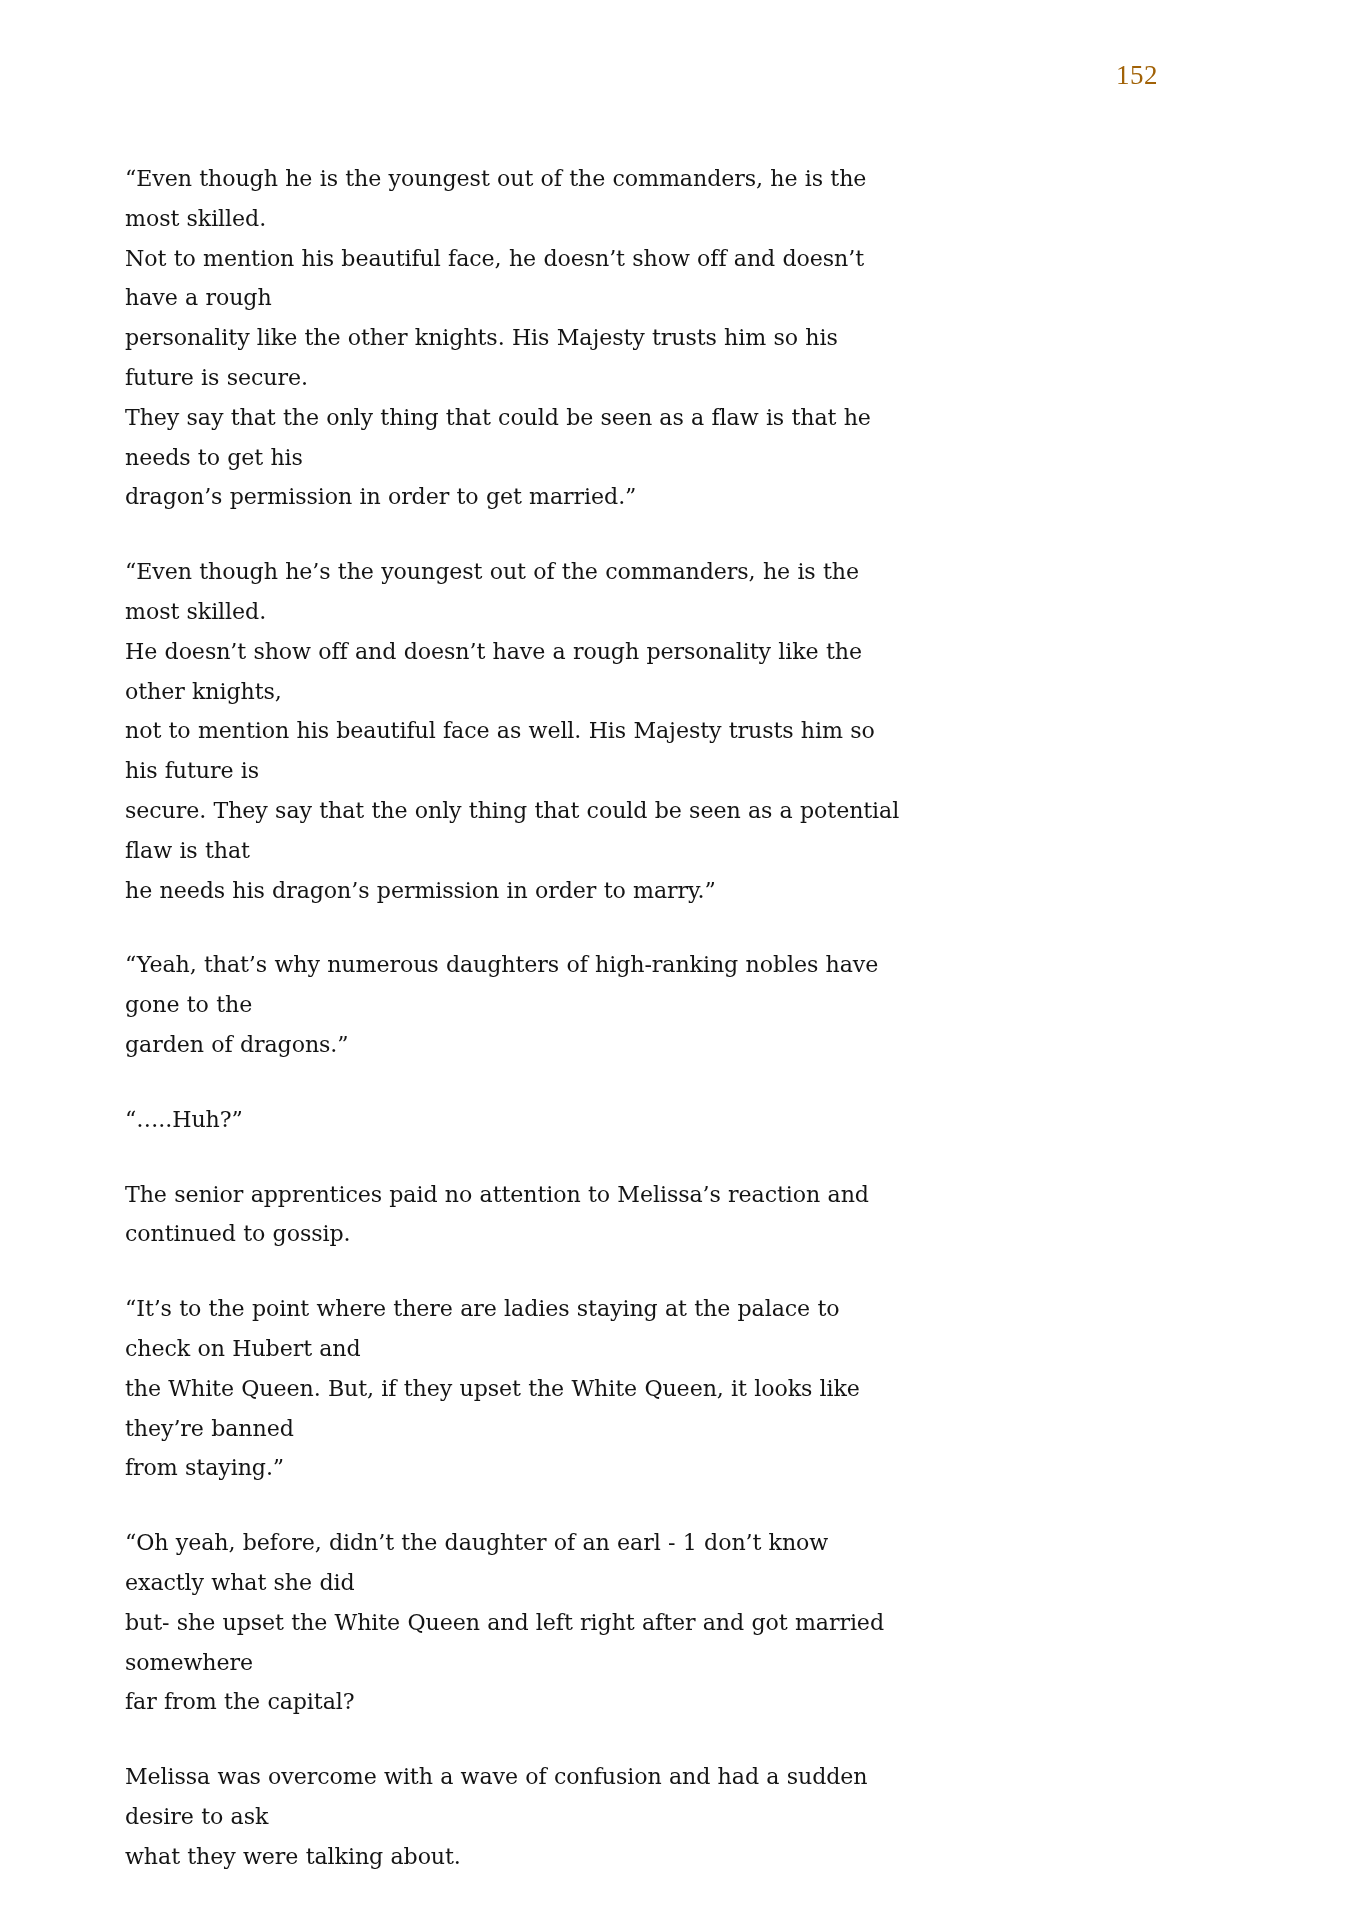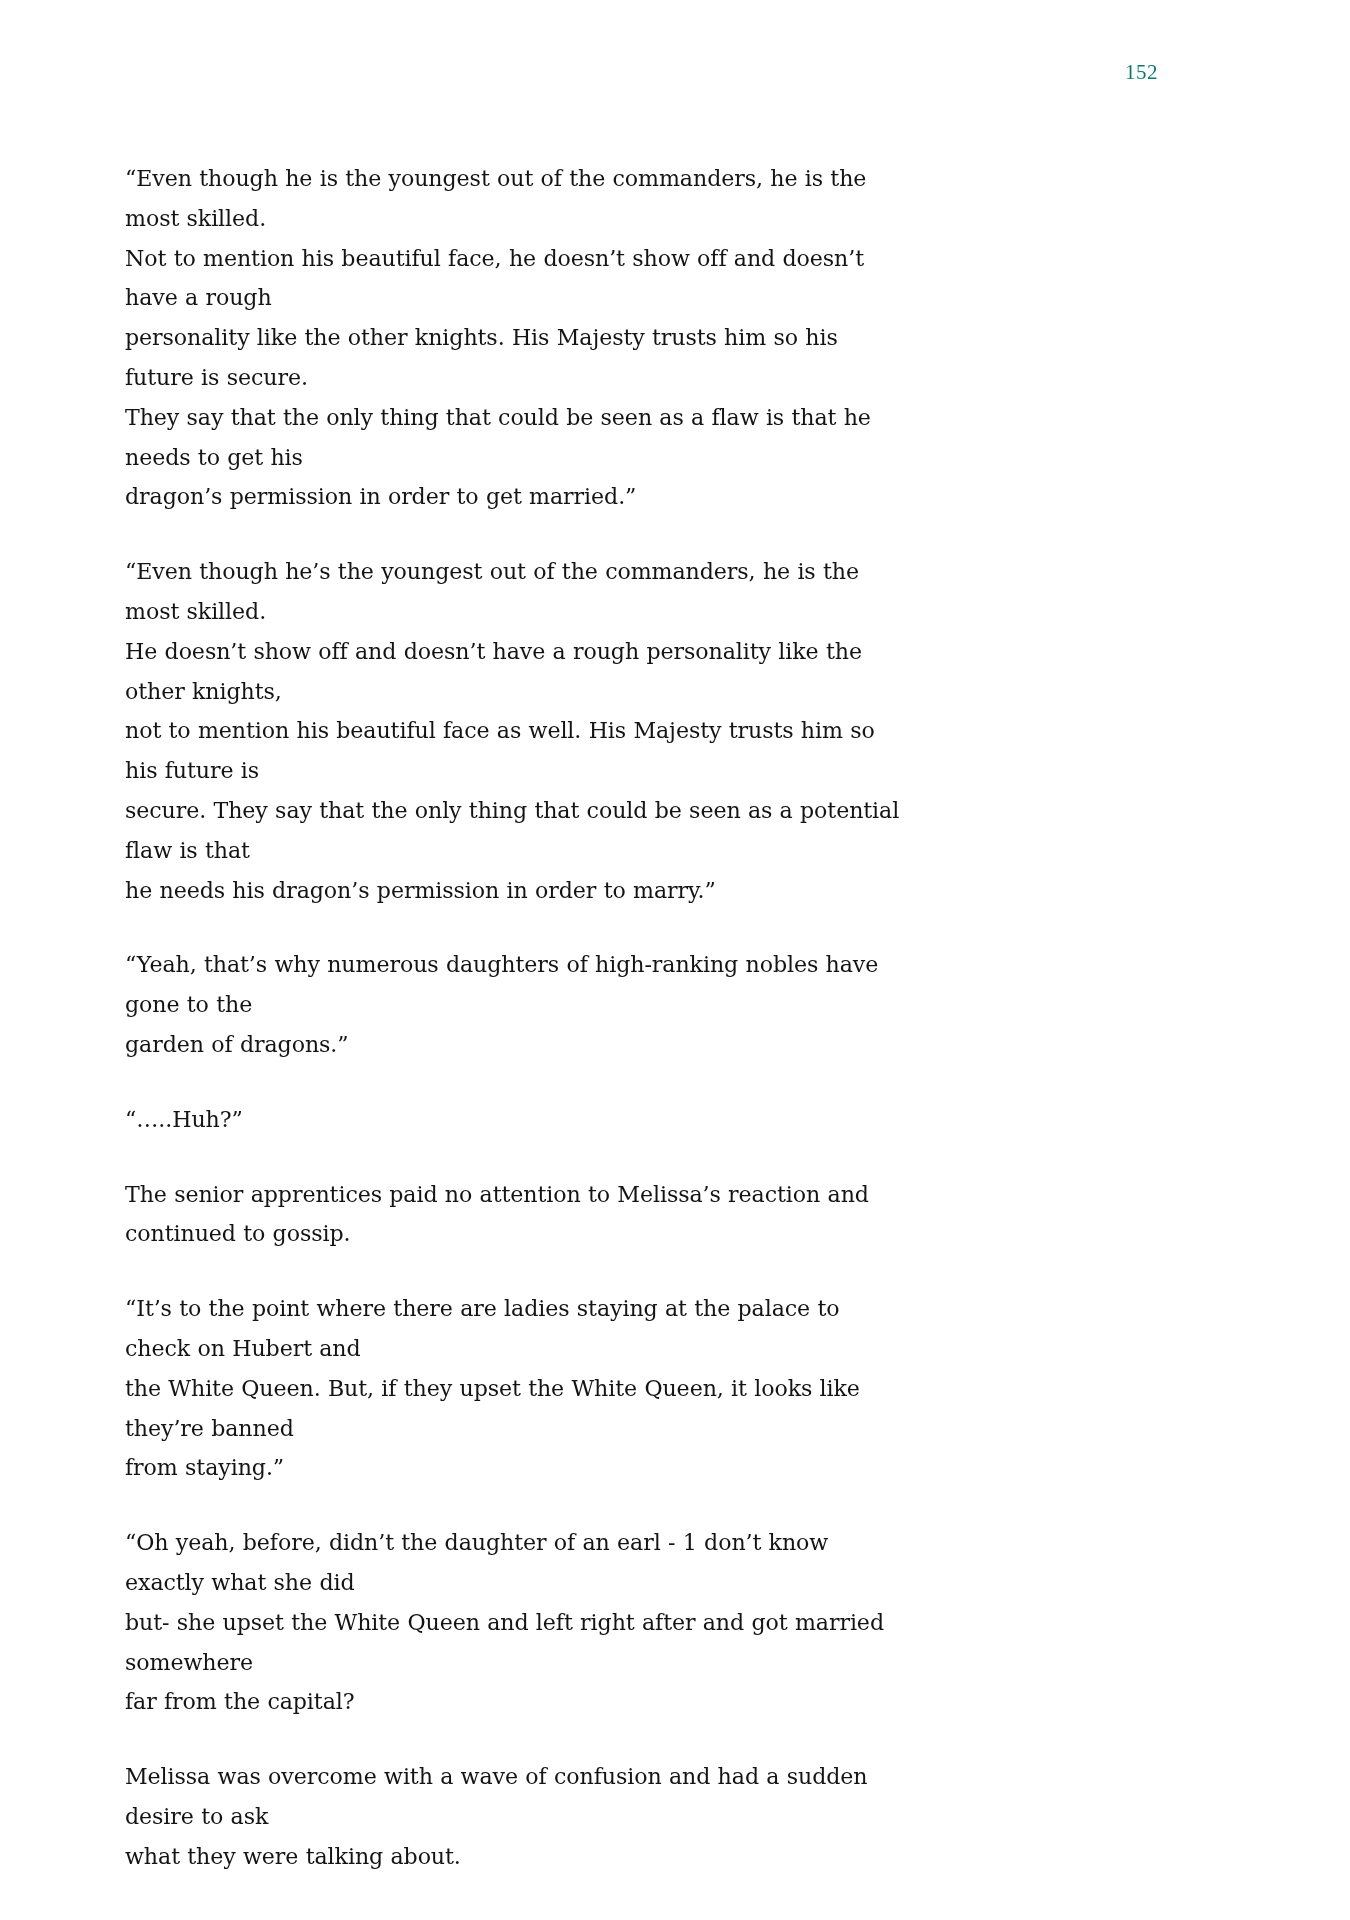--- a/index.html
+++ b/index.html
@@ -27,23 +27,23 @@
 
   .folio {
     position: absolute;
     top: 60px;
     right: 0;
     width: 1350px;
     text-align: right;
     padding-right: 192px;
     box-sizing: border-box;
     font-family: "Liberation Serif", "DejaVu Serif", serif;
-    font-size: 21px;
+    font-size: 27px;
     letter-spacing: 0.5px;
-    color: #0f766e;
+    color: #a16207;
   }
 
   .body-col {
     position: absolute;
     left: 125px;
     top: 158px;
     width: 822px;
   }
 
   .para {

